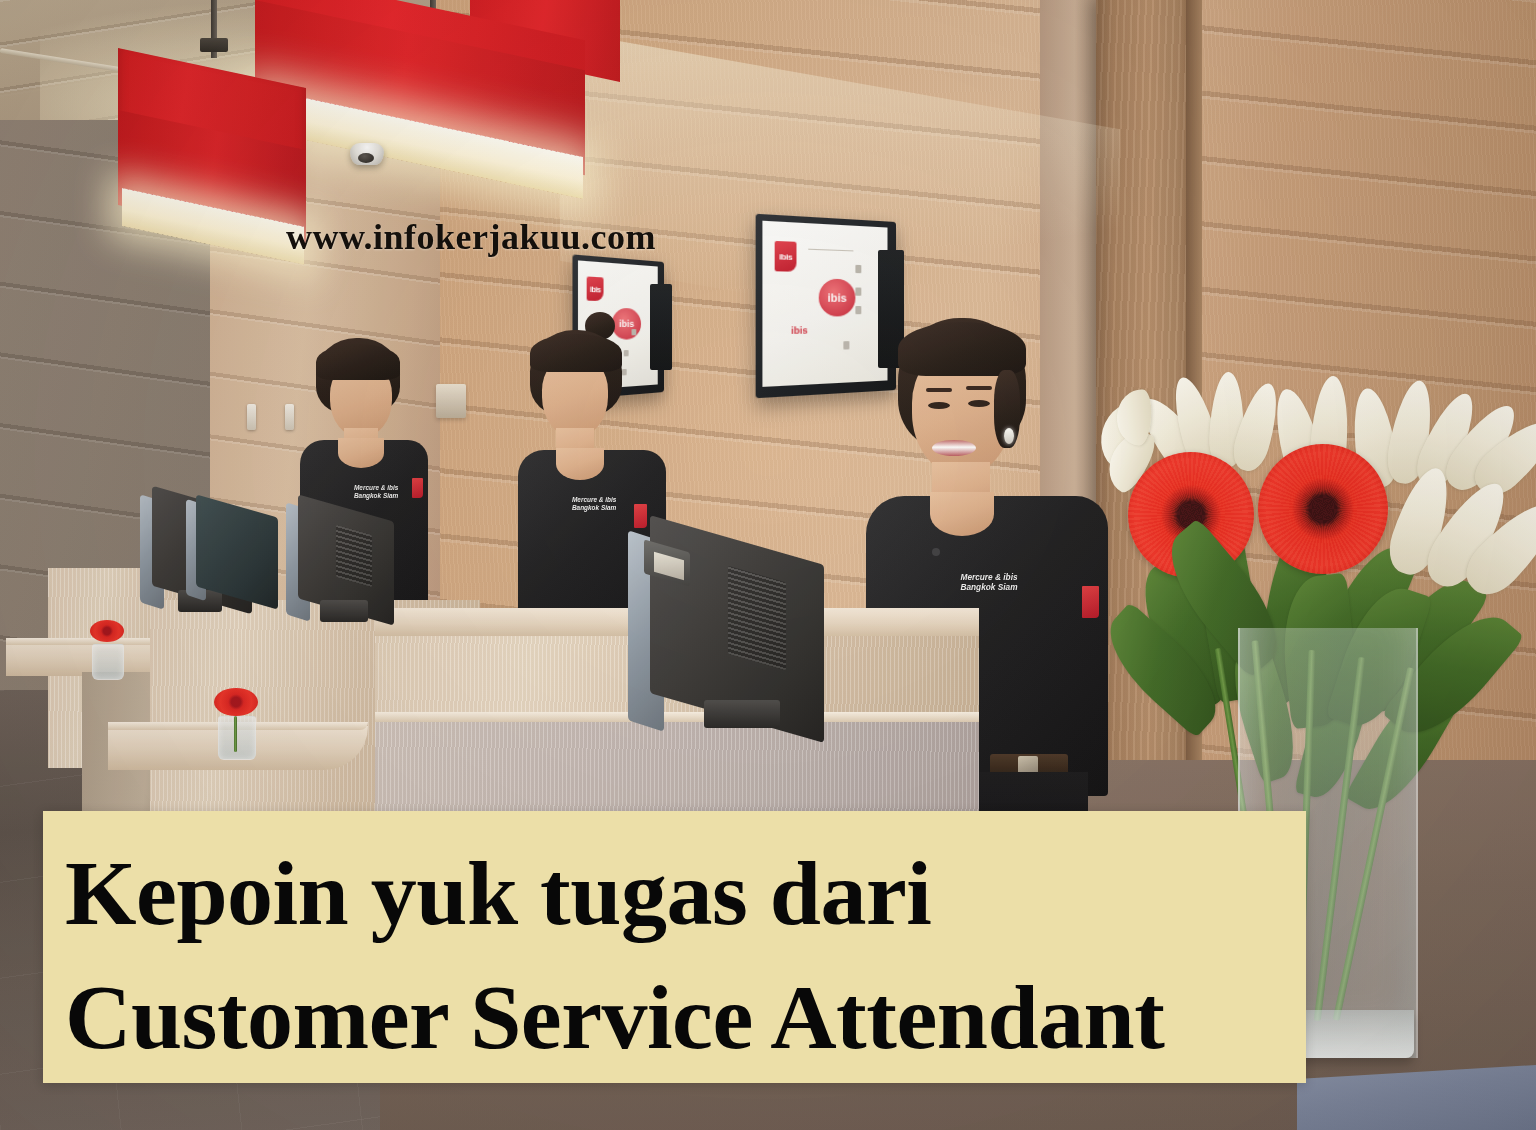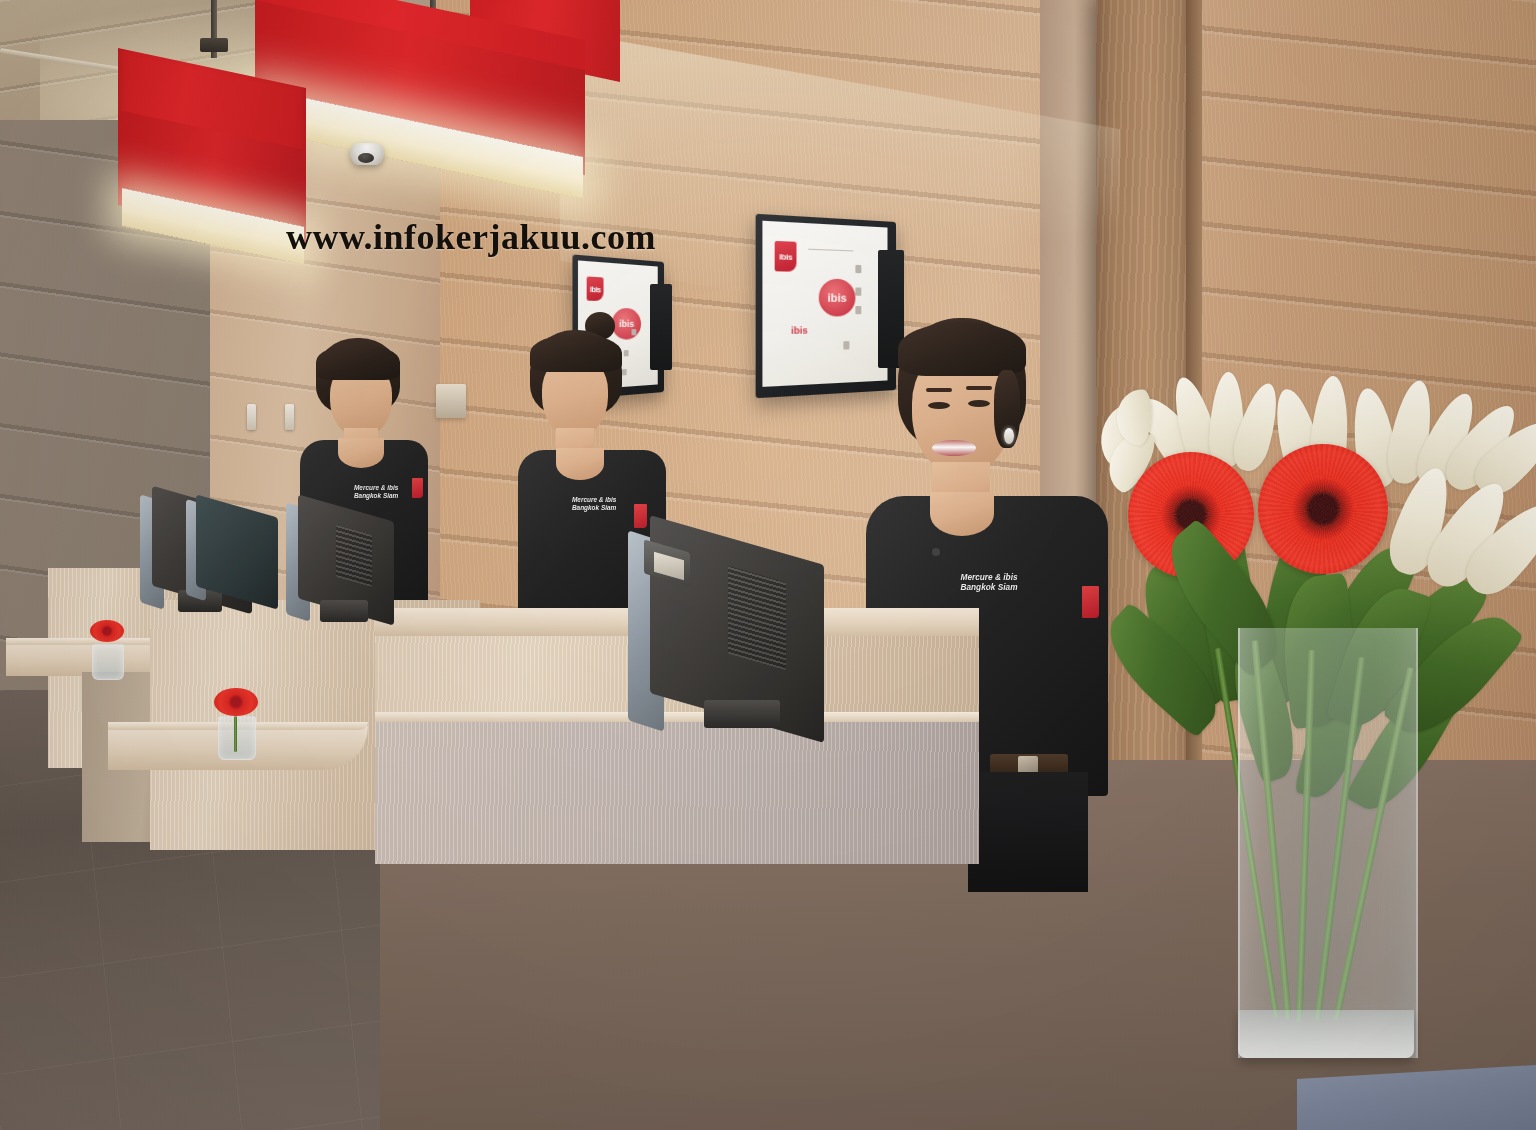--- a/index.html
+++ b/index.html
@@ -701,14 +701,18 @@
 
   <div id="vase"></div>
   <div id="vase-bottom"></div>
 
   <div id="counter-blue"></div>
 
   <div id="photo-grade"></div>
 
   <div id="watermark">www.infokerjakuu.com</div>
 
+  <div id="caption-banner">
+    <div id="caption-line-1" class="caption-line">Kepoin yuk tugas dari</div>
+    <div id="caption-line-2" class="caption-line">Customer Service Attendant</div>
+  </div>
 
 </div>
 
 </body></html>

